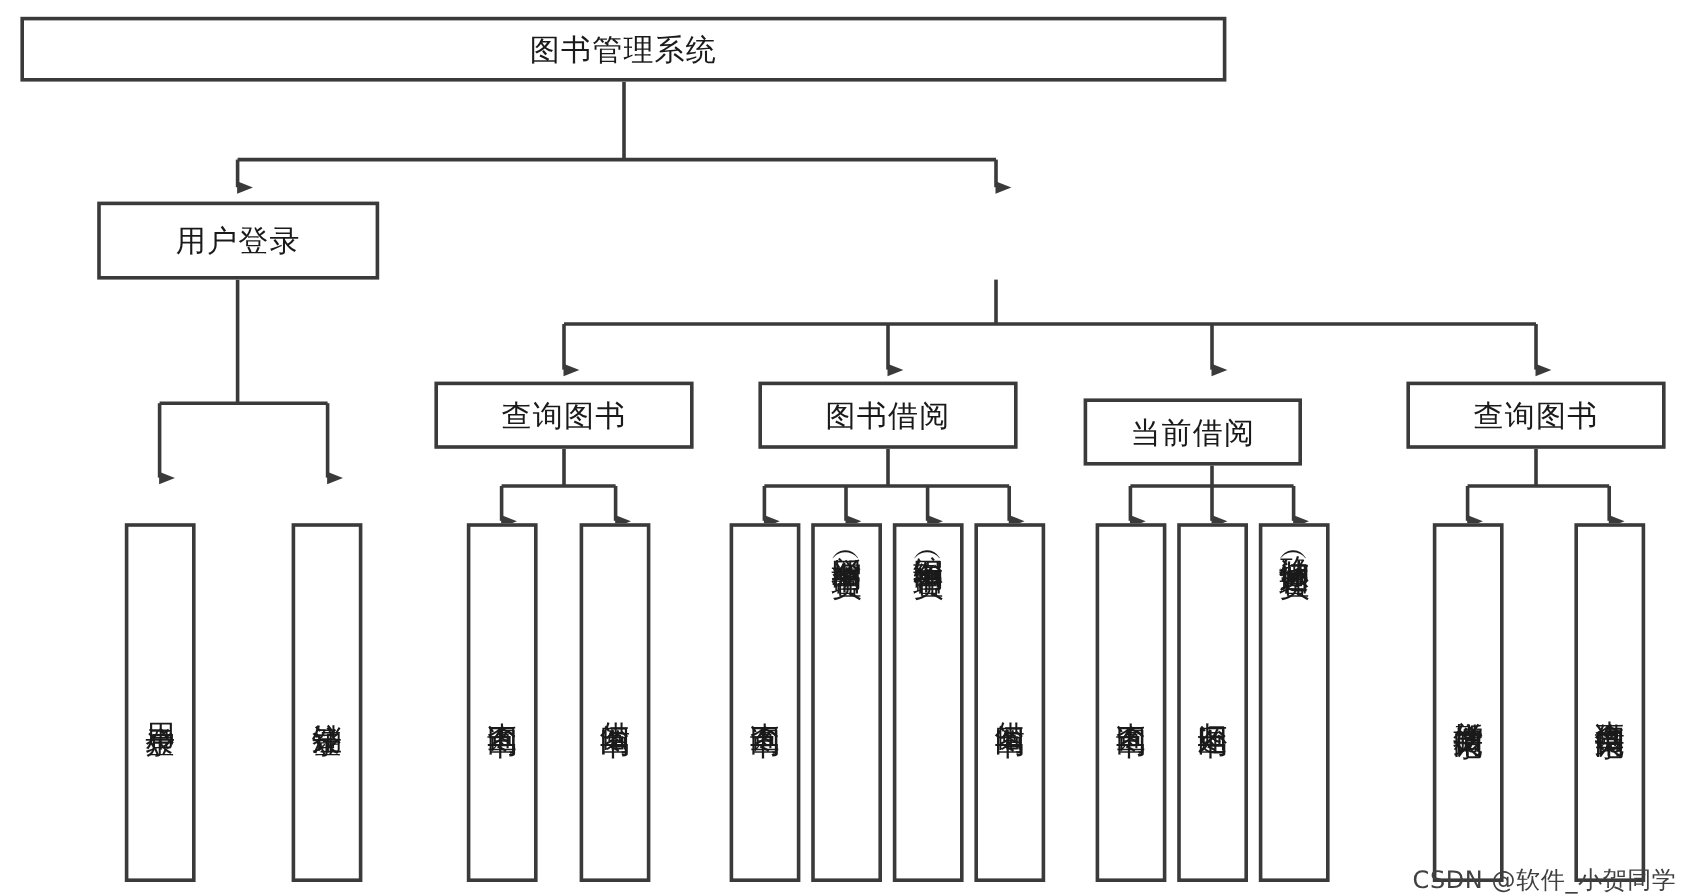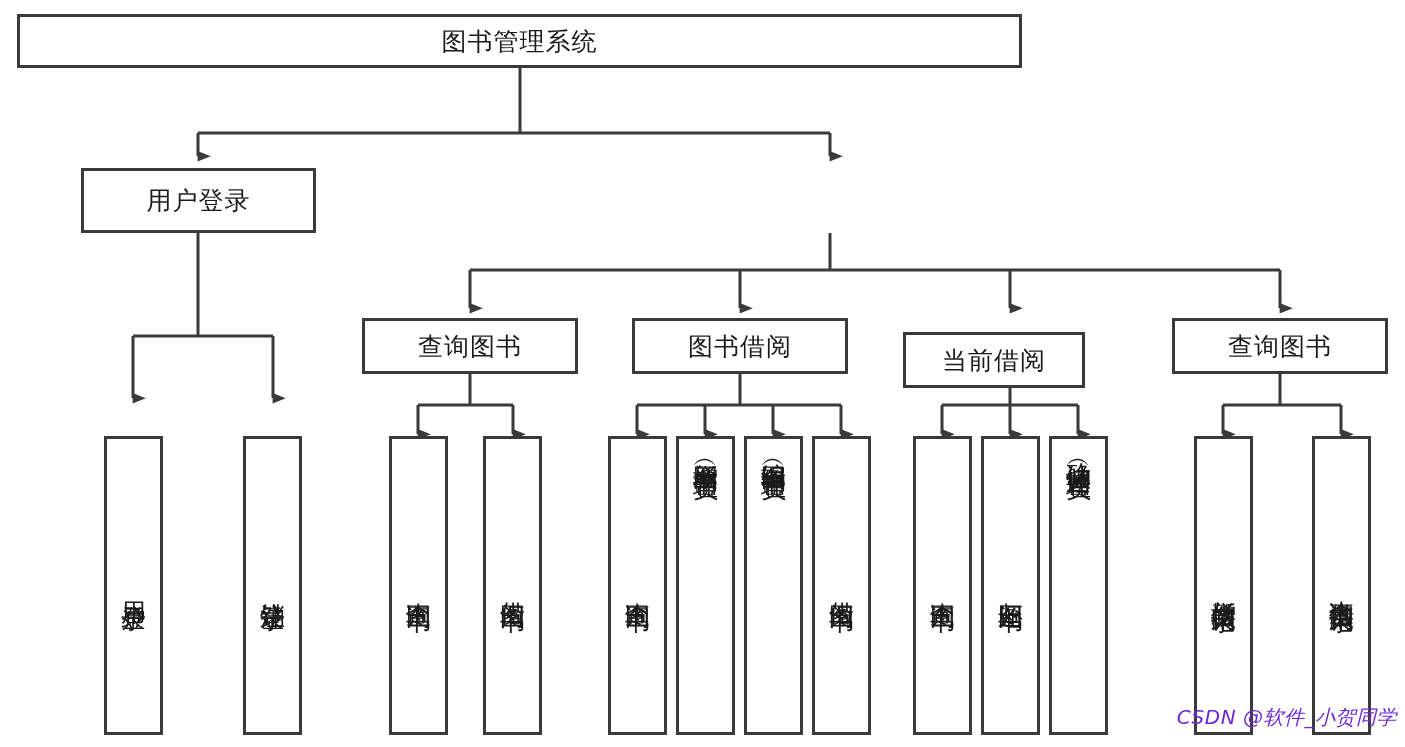--- a/index.html
+++ b/index.html
@@ -54,27 +54,26 @@
   .node.vert.top .vlabel {
     align-self: flex-start;
     margin-top: 4px;
   }
   .node-root {
     font-size: 26px;
   }
   .watermark {
     position: absolute;
     right: 8px;
-    bottom: 16px;
+    bottom: 0;
     font-size: 20px;
-    color: #6d28d9;
+    color: #404040;
     letter-spacing: 0.5px;
     white-space: nowrap;
     pointer-events: none;
-    font-style: italic;
   }
 </style>
 </head>
 <body>
 
 <div id="canvas">
 
   <svg id="edges" viewBox="0 0 1405 747">
     <defs>
       <marker id="arrow" viewBox="0 0 12 14" refX="5.5" refY="13.2" markerWidth="12" markerHeight="14" orient="auto-start-reverse" markerUnits="userSpaceOnUse">

